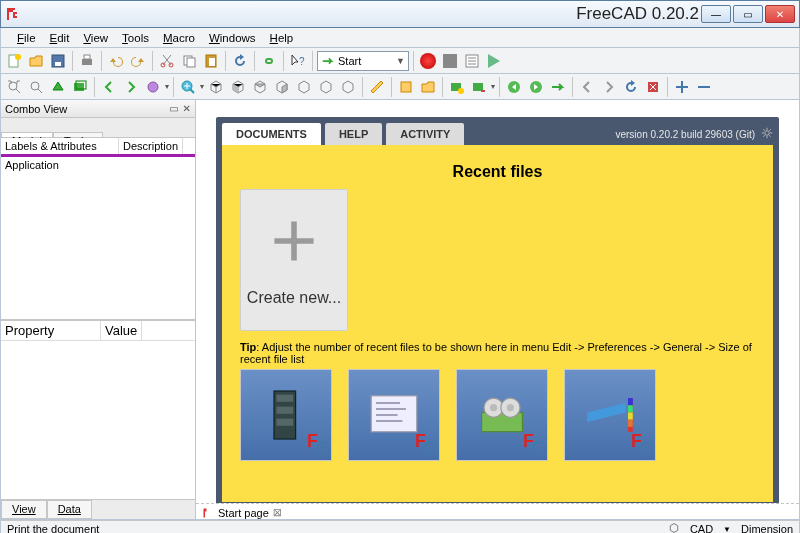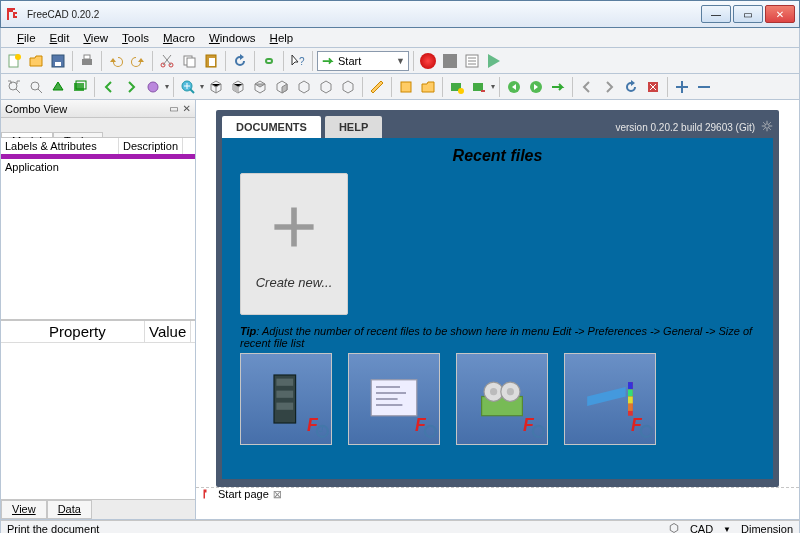--- a/index.html
+++ b/index.html
@@ -1,21 +1,21 @@
 <!DOCTYPE html>
 <html><head>
 <meta charset="utf-8">
 <style>
 * { box-sizing: border-box; margin: 0; padding: 0; font-family: "Segoe UI", Tahoma, sans-serif; }
 body { width: 800px; height: 533px; overflow: hidden; background: #fff; }
 
 
 .titlebar { height: 28px; background: linear-gradient(#f6fafe,#dfe8f4); border: 1px solid #5a7e9f; display: flex; align-items: center; padding: 0 4px; }
 .titlebar .icon { width: 16px; height: 16px; margin-right: 6px; }
-.titlebar .title { font-size: 10px; color: #222; flex: 1; }
+.titlebar .title { font-size: 17px; color: #222; flex: 1; text-align: right; }
 .win-btns { display: flex; }
 .win-btn { width: 30px; height: 18px; margin-left: 2px; border: 1px solid #5a7e9f; border-radius: 2px; display: flex; align-items: center; justify-content: center; font-size: 10px; background: linear-gradient(#eef5fc,#cfe0f3); }
 .win-btn.close { background: linear-gradient(#f08070,#d44); color: #fff; border-color: #a33; }
 
 
 .menubar { height: 20px; border: 1px solid #b8c6d6; border-top: none; background: #f2f3f5; display: flex; align-items: center; padding: 0 16px; font-size: 11.5px; }
 .menubar span { margin-right: 14px; cursor: default; }
 .menubar span u { text-decoration: underline; }
 
 
@@ -32,42 +32,42 @@
 
 .body { display: flex; height: 420px; border: 1px solid #b8c6d6; border-top: none; }
 
 
 .combo { width: 195px; border-right: 1px solid #b8c6d6; background: #f6f6f6; display: flex; flex-direction: column; }
 .combo-title { height: 18px; background: linear-gradient(#f8f8f8,#e6e6e6); border-bottom: 1px solid #c6c6c6; font-size: 11px; padding: 0 4px; display: flex; align-items: center; }
 .combo-title .btns { margin-left: auto; display: flex; gap: 4px; font-size: 10px; color: #555; }
 .combo-tabs { height: 20px; display: flex; font-size: 11px; border-bottom: 1px solid #c6c6c6; background: #ececec; }
 .combo-tab { border: 1px solid #c6c6c6; border-bottom: none; padding: 2px 10px; background: #f6f6f6; margin-top: 14px; }
 .combo-tab.active { background: #fff; }
-.tree-head { display: flex; font-size: 11px; border-bottom: 5px solid #a21caf; background: #fff; }
+.tree-head { display: flex; font-size: 11px; border-bottom: 3px solid #a21caf; background: #fff; }
 .tree-head div { padding: 2px 4px; border-right: 1px solid #dcdcdc; }
 .tree-body { flex: 1; background: #fff; font-size: 11px; padding: 2px 4px; border-bottom: 1px solid #c6c6c6;}
-.prop-head { display: flex; font-size: 15px; border-bottom: 1px solid #dcdcdc; border-top: 1px solid #c6c6c6; background: #fff; padding-left: 44px;}
+.prop-head { display: flex; font-size: 13px; border-bottom: 1px solid #dcdcdc; border-top: 1px solid #c6c6c6; background: #fff;}
 .prop-head div { padding: 2px 4px; border-right: 1px solid #dcdcdc; }
 .prop-body { flex: 1; background: #fff; }
 .combo-bottom { height: 20px; display: flex; font-size: 11px; background: #ececec; border-top: 1px solid #c6c6c6; }
 .combo-bottom div { border: 1px solid #c6c6c6; padding: 2px 10px; background: #f6f6f6; }
 
 
 .startwrap { flex: 1; background: #fff; display: flex; flex-direction: column; }
-.mdi-tab { height: 32px; border-top: 1px dashed #c6c6c6; display: flex; align-items: flex-start; font-size: 11px; padding: 0 6px; gap: 4px; }
+.mdi-tab { height: 16px; border-top: 1px dashed #c6c6c6; display: flex; align-items: flex-end; font-size: 11px; padding: 0 6px; gap: 4px; }
 .start-outer { flex: 1; padding: 10px 20px 0 20px; overflow: hidden; }
-.start-frame { background: #49586f; padding: 6px; height: 100%; border-radius: 2px; }
+.start-frame { background: #49586f; padding: 6px; height: 100%; border-radius: 2px; margin-top: 7px; }
 .start-top { display: flex; align-items: center; }
 .start-tabs { display: flex; }
 .st-tab { background: #dcdcdc; color: #333; font-size: 11px; font-weight: 600; padding: 5px 14px; margin-right: 4px; border-radius: 2px 2px 0 0; cursor: default; }
 .st-tab.active { background: #fff; }
 .version { margin-left: auto; color: #e6e6e6; font-size: 10px; display: flex; align-items: center; gap: 6px; }
-.start-body { background: #0369a1; height: calc(100% - 24px); padding: 7px 18px; overflow: hidden; font-style: italic; }
+.start-body { background: #fde047; height: calc(100% - 24px); padding: 16px 18px; overflow: hidden; }
 .start-body h2 { text-align: center; font-size: 16px; font-weight: 700; margin: 2px 0 8px; }
-.create-card { width: 108px; height: 142px; border: 1px solid #cfcfcf; background: #e8e8e8; border-radius: 2px; display: flex; flex-direction: column; align-items: center; justify-content: center; gap: 20px; font-size: 13px; color: #333; }
+.create-card { width: 108px; height: 142px; border: 1px solid #cfcfcf; background: #e8e8e8; border-radius: 2px; display: flex; flex-direction: column; align-items: center; justify-content: center; gap: 20px; font-size: 16px; color: #333; }
 .tip { font-size: 11px; margin: 10px 0 4px; }
 .tip b { font-weight: 700; }
 .examples { display: flex; gap: 16px; }
 .ex { width: 92px; height: 92px; background: linear-gradient(#6a90c6,#466faa); border: 1px solid #c6c6c6; position: relative; display:flex; align-items:center; justify-content:center;}
 .ex .badge { position: absolute; right: 2px; bottom: 2px; }
 
 
 .statusbar { height: 18px; border: 1px solid #b8c6d6; border-top: 1px solid #c6c6c6; background: #f2f3f5; display: flex; align-items: center; font-size: 11px; padding: 0 6px; }
 .statusbar .right { margin-left: auto; display: flex; gap: 10px; align-items: center; }
 </style>
@@ -408,20 +408,21 @@
     </div>
   </div>
 
   <div class="startwrap">
     <div class="start-outer">
       <div class="start-frame">
         <div class="start-top">
           <div class="start-tabs">
             <div class="st-tab active">DOCUMENTS</div>
             <div class="st-tab">HELP</div>
+            <div class="st-tab">ACTIVITY</div>
           </div>
           <div class="version">
             <span>version 0.20.2 build 29603 (Git)</span>
             <span><svg width="12" height="12" viewBox="0 0 16 16">
                   <circle cx="8" cy="8" r="3" fill="none" stroke="#ccc"></circle>
                   <path d="M8 1v3M8 12v3M1 8h3M12 8h3M3 3l2 2M11 11l2 2M13 3l-2 2M5 11l-2 2" stroke="#ccc"></path>
                 </svg></span>
           </div>
         </div>
         <div class="start-body">

